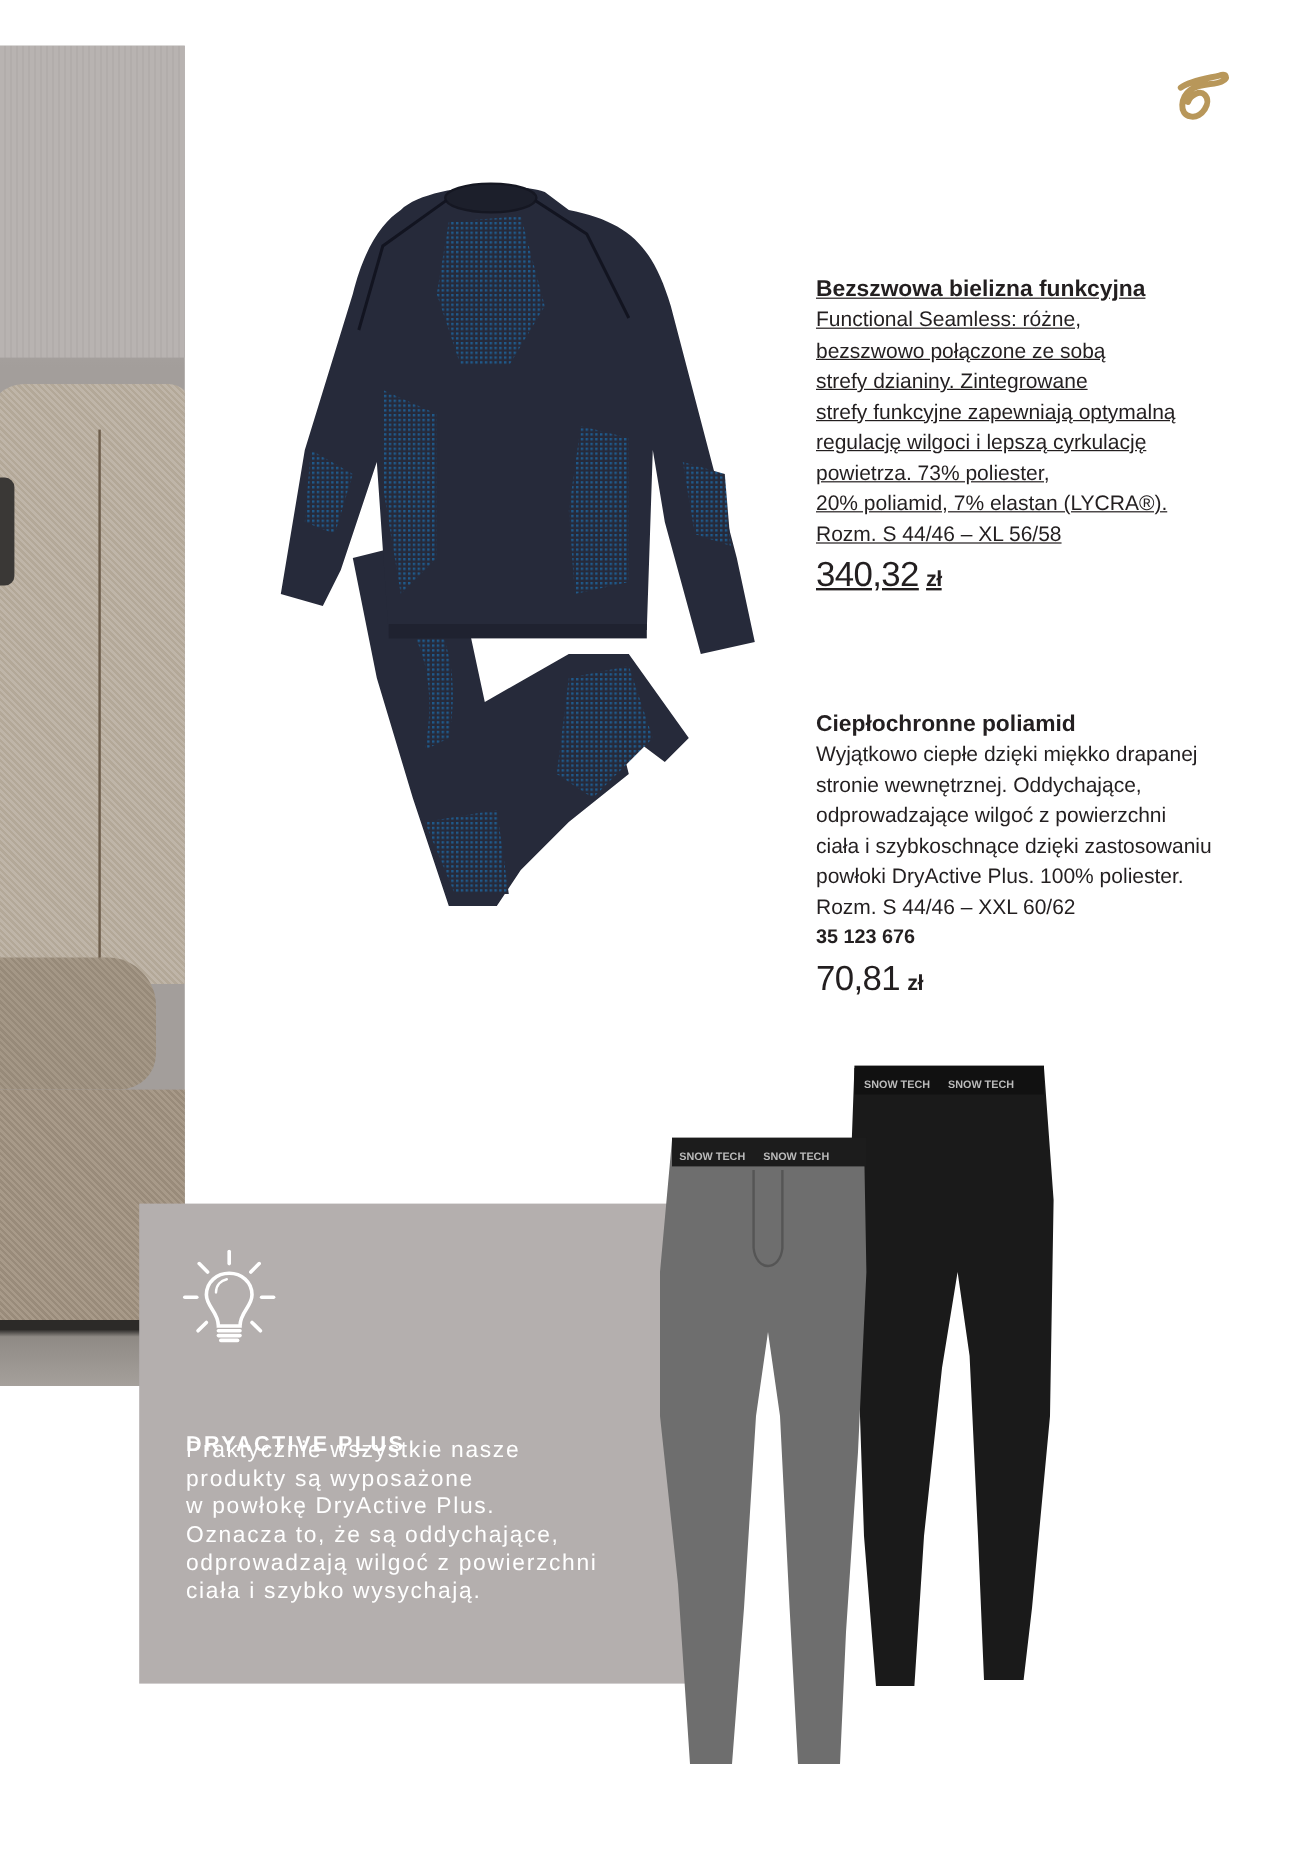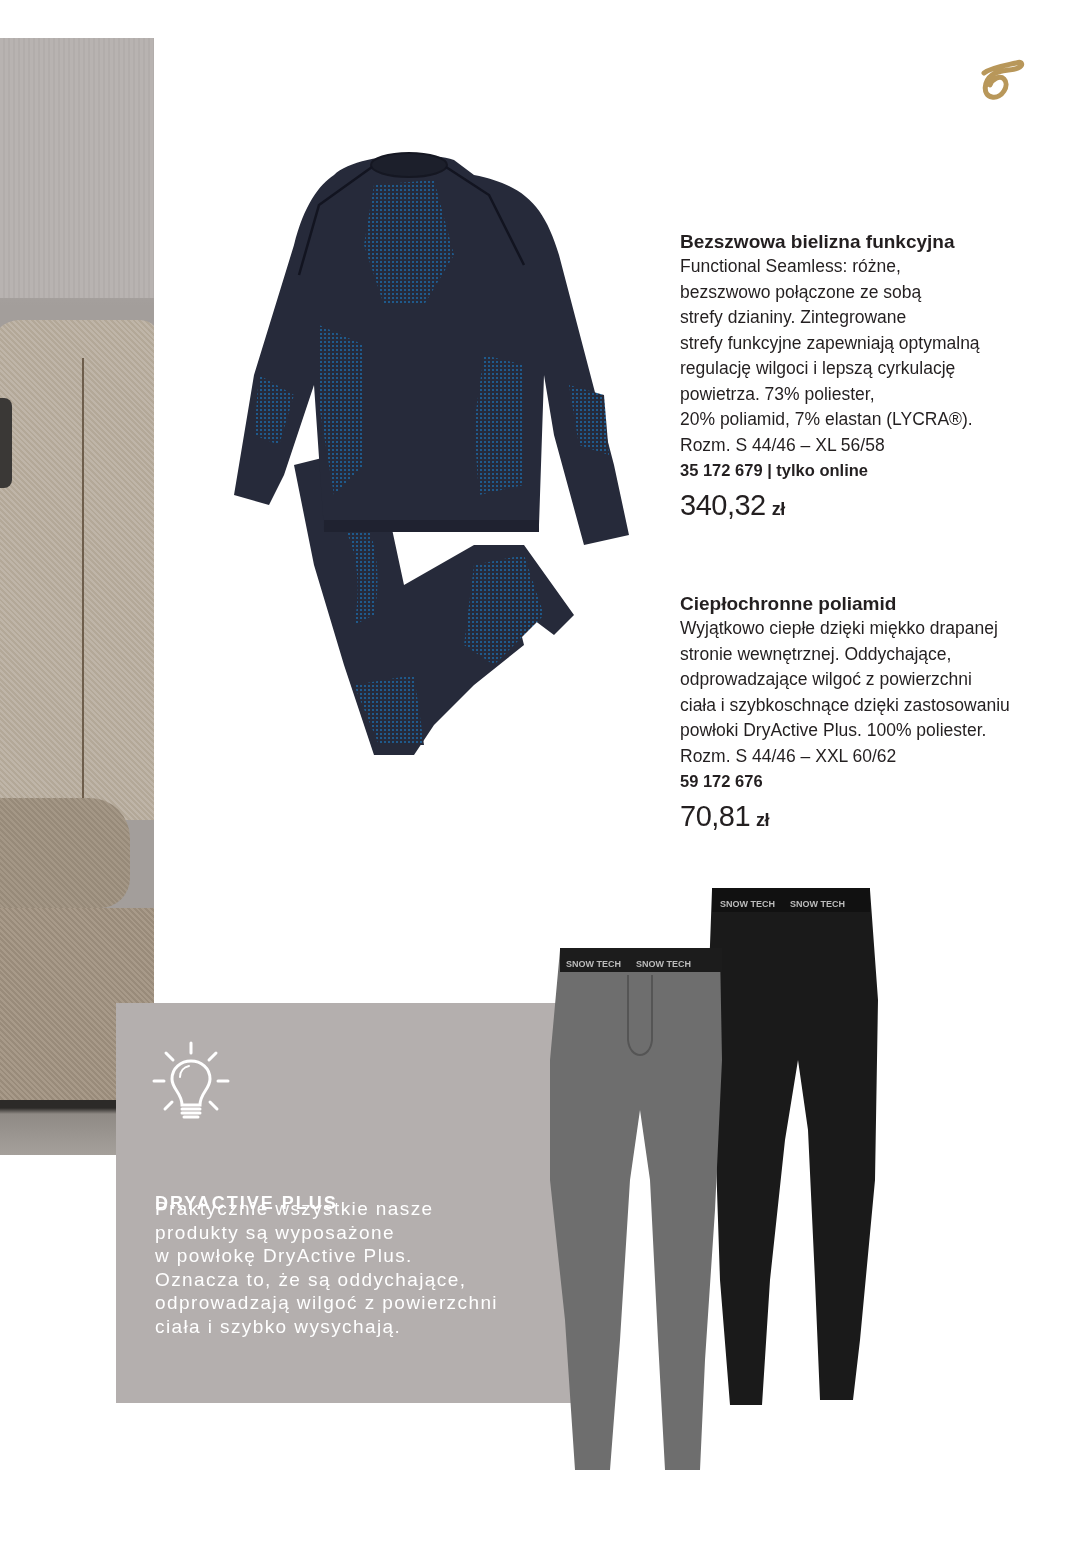--- a/index.html
+++ b/index.html
@@ -32,21 +32,21 @@
     
     .logo { position: absolute; left: 970px; top: 55px; width: 60px; height: 50px; }
 
     
     .product { position: absolute; left: 680px; width: 380px; font-size: 17.5px; line-height: 25.5px; }
     .product .title { font-weight: bold; font-size: 19px; line-height: 25px; margin: 0; }
     .product .desc { margin: 0; white-space: pre-line; }
     .product .sku { font-weight: bold; font-size: 16.5px; margin: 0; }
     .product .price { margin-top: 4px; font-size: 29px; line-height: 34px; letter-spacing: -0.5px; }
     .product .price .cur { font-size: 18px; font-weight: bold; margin-left: 6px; }
-    .p1 { top: 229px; }
+    .p1 { top: 229px; text-decoration: underline; }
     .p2 { top: 591px; }
 
     
     .infobox { position: absolute; left: 116px; top: 1003px; width: 460px; height: 400px; background: #b4afae; }
     .infobox .bulb { position: absolute; left: 36px; top: 38px; width: 80px; height: 82px; }
     .infobox .heading { position: absolute; left: 39px; top: 152px; color: #fff; font-weight: bold; font-size: 18px; letter-spacing: 2px; margin-top: 38px; }
     .infobox .body { position: absolute; left: 39px; top: 194px; width: 400px; color: #fff; font-size: 19px; line-height: 23.5px; letter-spacing: 1.4px; white-space: pre-line; }
 
     
     .img-set { position: absolute; left: 224px; top: 145px; width: 410px; height: 620px; }
@@ -99,35 +99,34 @@
 <div class="product p1">
   <p class="title">Bezszwowa bielizna funkcyjna</p>
   <p class="desc">Functional Seamless: różne,
 bezszwowo połączone ze sobą
 strefy dzianiny. Zintegrowane
 strefy funkcyjne zapewniają optymalną
 regulację wilgoci i lepszą cyrkulację
 powietrza. 73% poliester,
 20% poliamid, 7% elastan (LYCRA®).
 Rozm. S 44/46 – XL 56/58</p>
-  <p class="sku">35 172 679 | tylko online</p>
   <div class="price">
     <span>340,32</span><span class="cur">zł</span>
   </div>
 </div>
 
 <div class="product p2">
   <p class="title">Ciepłochronne poliamid</p>
   <p class="desc">Wyjątkowo ciepłe dzięki miękko drapanej
 stronie wewnętrznej. Oddychające,
 odprowadzające wilgoć z powierzchni
 ciała i szybkoschnące dzięki zastosowaniu
 powłoki DryActive Plus. 100% poliester.
 Rozm. S 44/46 – XXL 60/62</p>
-  <p class="sku">59 172 676</p>
+  <p class="sku">35 123 676</p>
   <div class="price">
     <span>70,81</span><span class="cur">zł</span>
   </div>
 </div>
 
 <div class="infobox">
   <svg class="bulb" viewBox="0 0 80 82">
     <g stroke="#fff" stroke-width="3" stroke-linecap="round" fill="none">
       <line x1="39" y1="2" x2="39" y2="12"></line>
       <line x1="14" y1="12" x2="21" y2="19"></line>

